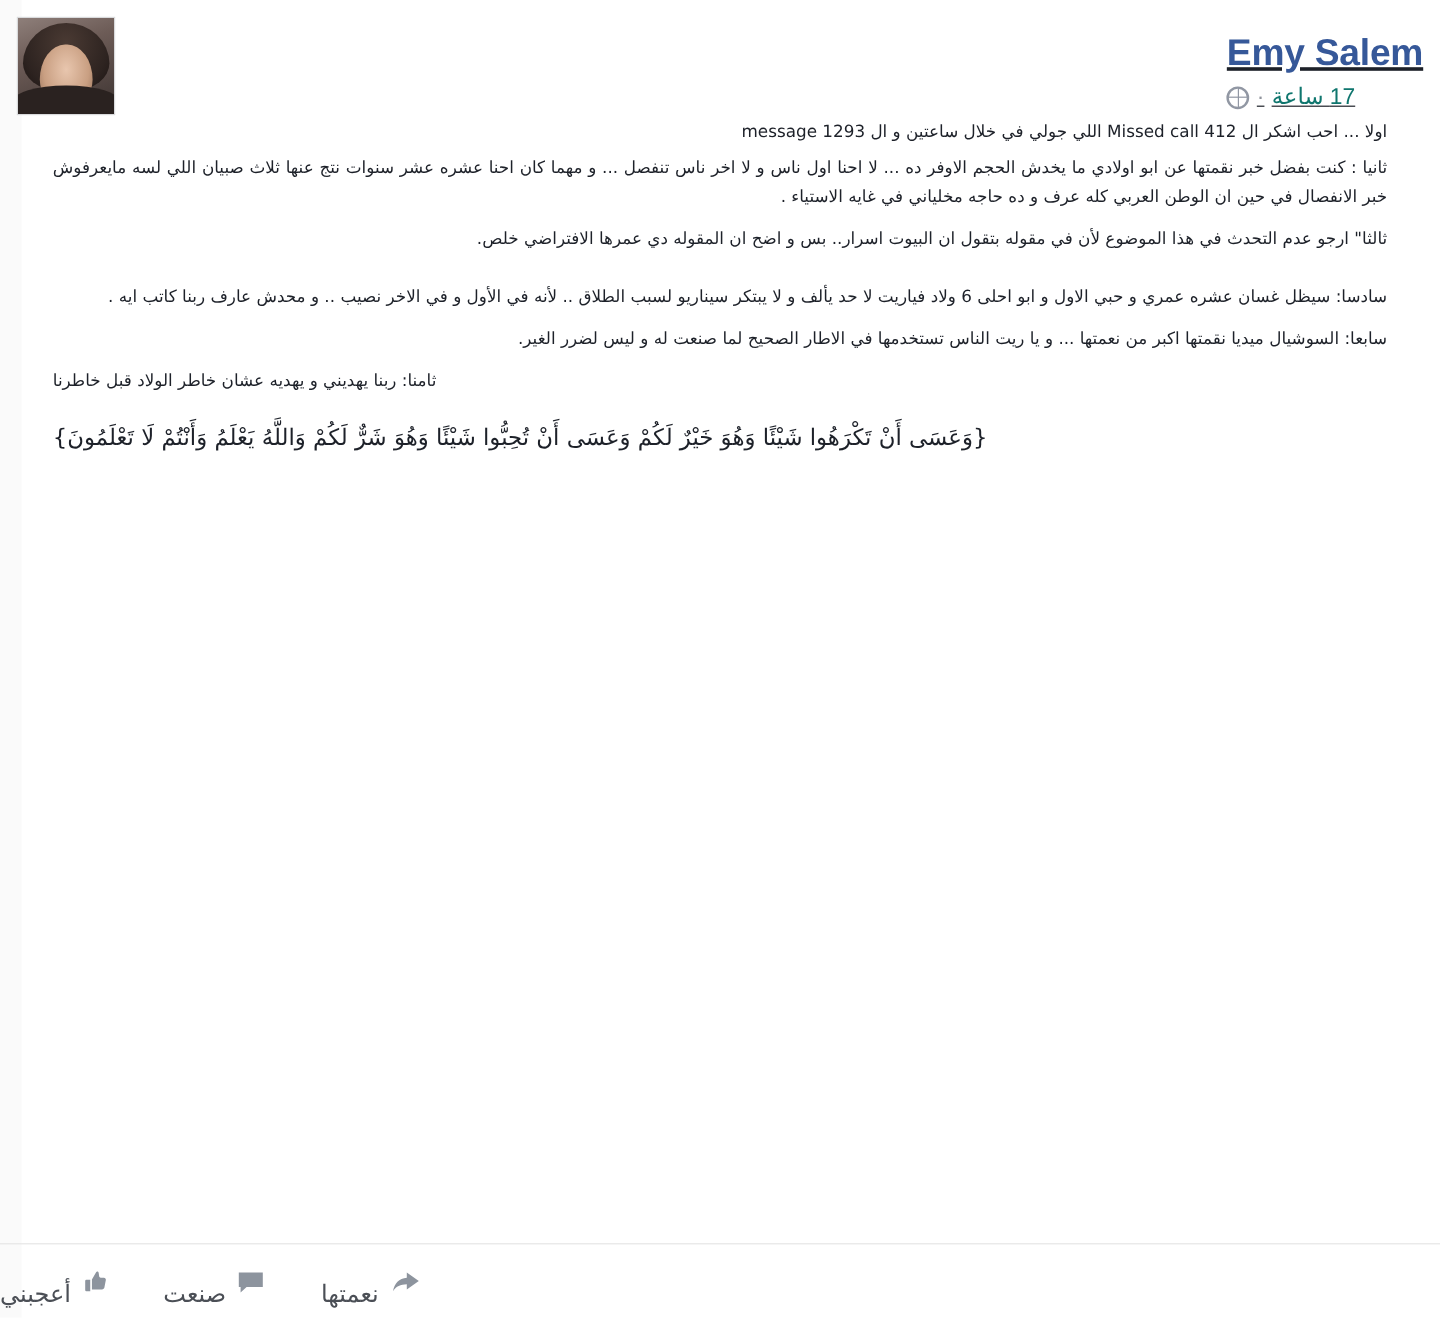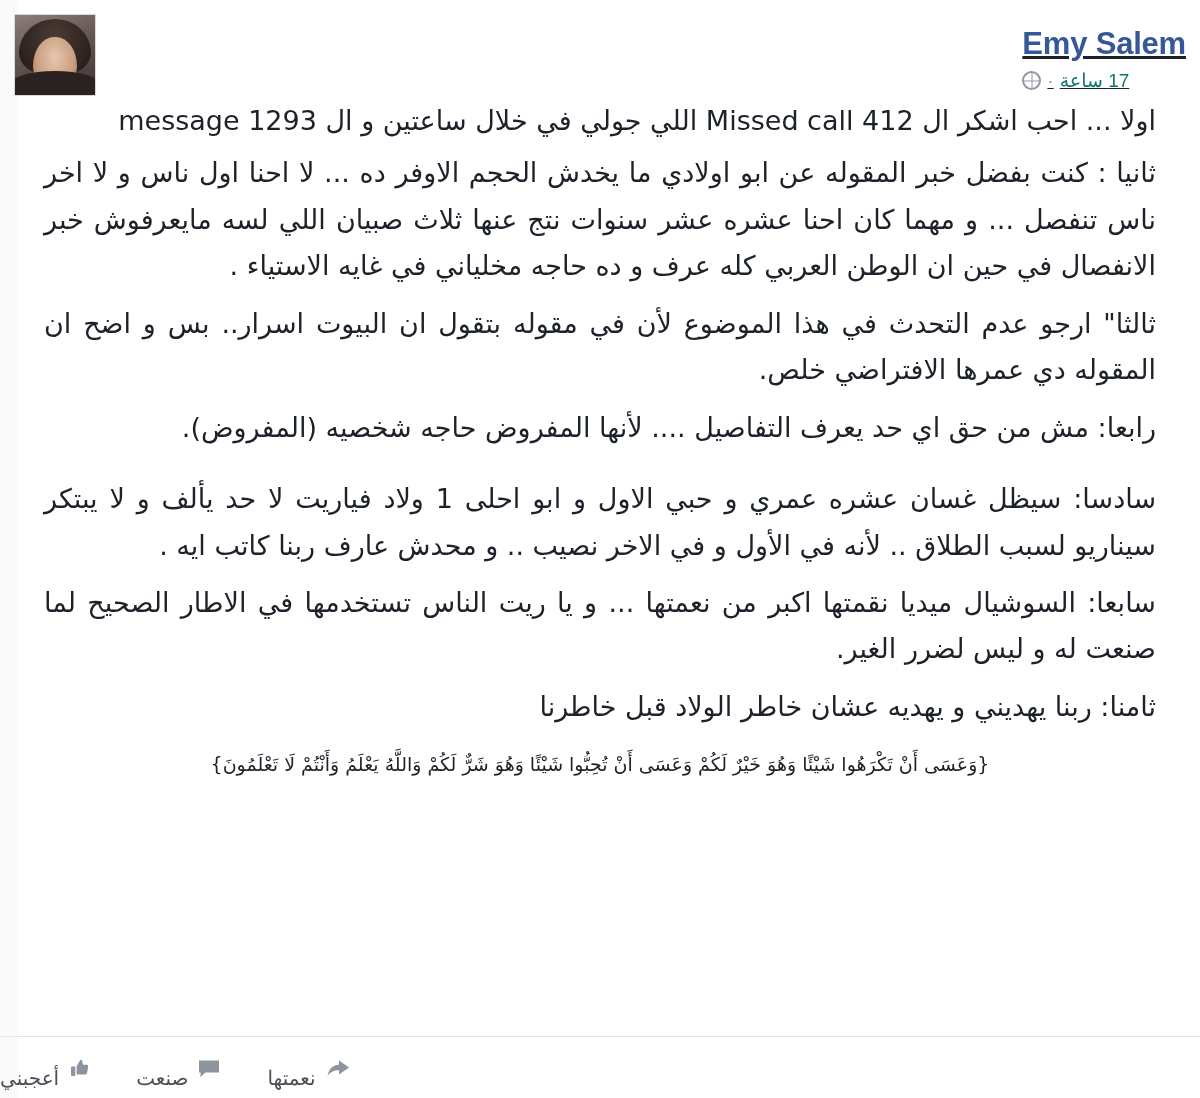--- a/index.html
+++ b/index.html
@@ -147,32 +147,32 @@
   .chevron svg { display: block; }
 
   
   .post-body {
     padding: 2px 44px 0 44px;
     box-sizing: border-box;
     direction: rtl;
     text-align: right;
   }
   .para {
-    font-size: 27px;
+    font-size: 14px;
     line-height: 1.72;
     color: #1d2129;
     margin: 0 0 11px 0;
     text-align: justify;
     text-justify: inter-word;
     font-family: "DejaVu Sans", "Liberation Sans", sans-serif;
   }
   .para.first { margin-bottom: 6px; }
-  .para.center { text-align: right; }
+  .para.center { text-align: left; }
   .para.quran {
-    text-align: center;
+    text-align: left;
     font-size: 19px;
     margin-top: 18px;
     line-height: 1.7;
   }
   .spacer { height: 14px; }
 
   
   .post-footer {
     position: absolute;
     left: 0;
@@ -233,25 +233,24 @@
     </div>
     <div class="avatar">
       <div class="hair"></div>
       <div class="face"></div>
       <div class="shoulders"></div>
     </div>
   </div>
 
   <div class="post-body">
     <p class="para first">اولا ... احب اشكر ال Missed call 412 اللي جولي في خلال ساعتين و ال message 1293</p>
-    <p class="para">ثانيا : كنت بفضل خبر المقوله عن ابو اولادي ما يخدش الحجم الاوفر ده ... لا احنا اول ناس و لا اخر ناس تنفصل ... و مهما كان احنا عشره عشر سنوات نتج عنها ثلاث صبيان اللي لسه مايعرفوش خبر الانفصال في حين ان الوطن العربي كله عرف و ده حاجه مخلياني في غايه الاستياء .</p>
+    <p class="para">ثانيا : كنت بفضل خبر نقمتها عن ابو اولادي ما يخدش الحجم الاوفر ده ... لا احنا اول ناس و لا اخر ناس تنفصل ... و مهما كان احنا عشره عشر سنوات نتج عنها ثلاث صبيان اللي لسه مايعرفوش خبر الانفصال في حين ان الوطن العربي كله عرف و ده حاجه مخلياني في غايه الاستياء .</p>
     <p class="para">ثالثا" ارجو عدم التحدث في هذا الموضوع لأن في مقوله بتقول ان البيوت اسرار.. بس و اضح ان المقوله دي عمرها الافتراضي خلص.</p>
-    <p class="para">رابعا: مش من حق اي حد يعرف التفاصيل .... لأنها المفروض حاجه شخصيه (المفروض).</p>
     <div class="spacer"></div>
-    <p class="para">سادسا: سيظل غسان عشره عمري و حبي الاول و ابو احلى 1 ولاد فياريت لا حد يألف و لا يبتكر سيناريو لسبب الطلاق .. لأنه في الأول و في الاخر نصيب .. و محدش عارف ربنا كاتب ايه .</p>
+    <p class="para">سادسا: سيظل غسان عشره عمري و حبي الاول و ابو احلى 6 ولاد فياريت لا حد يألف و لا يبتكر سيناريو لسبب الطلاق .. لأنه في الأول و في الاخر نصيب .. و محدش عارف ربنا كاتب ايه .</p>
     <p class="para">سابعا: السوشيال ميديا نقمتها اكبر من نعمتها ... و يا ريت الناس تستخدمها في الاطار الصحيح لما صنعت له و ليس لضرر الغير.</p>
     <p class="para center">ثامنا: ربنا يهديني و يهديه عشان خاطر الولاد قبل خاطرنا</p>
     <p class="para quran">{وَعَسَى أَنْ تَكْرَهُوا شَيْئًا وَهُوَ خَيْرٌ لَكُمْ وَعَسَى أَنْ تُحِبُّوا شَيْئًا وَهُوَ شَرٌّ لَكُمْ وَاللَّهُ يَعْلَمُ وَأَنْتُمْ لَا تَعْلَمُونَ}</p>
   </div>
 
   <div class="post-footer">
     <div class="action">
       <span class="label">أعجبني</span>
       <span>
         <svg class="icon-svg" width="22" height="22" viewBox="0 0 22 22" aria-hidden="true">

